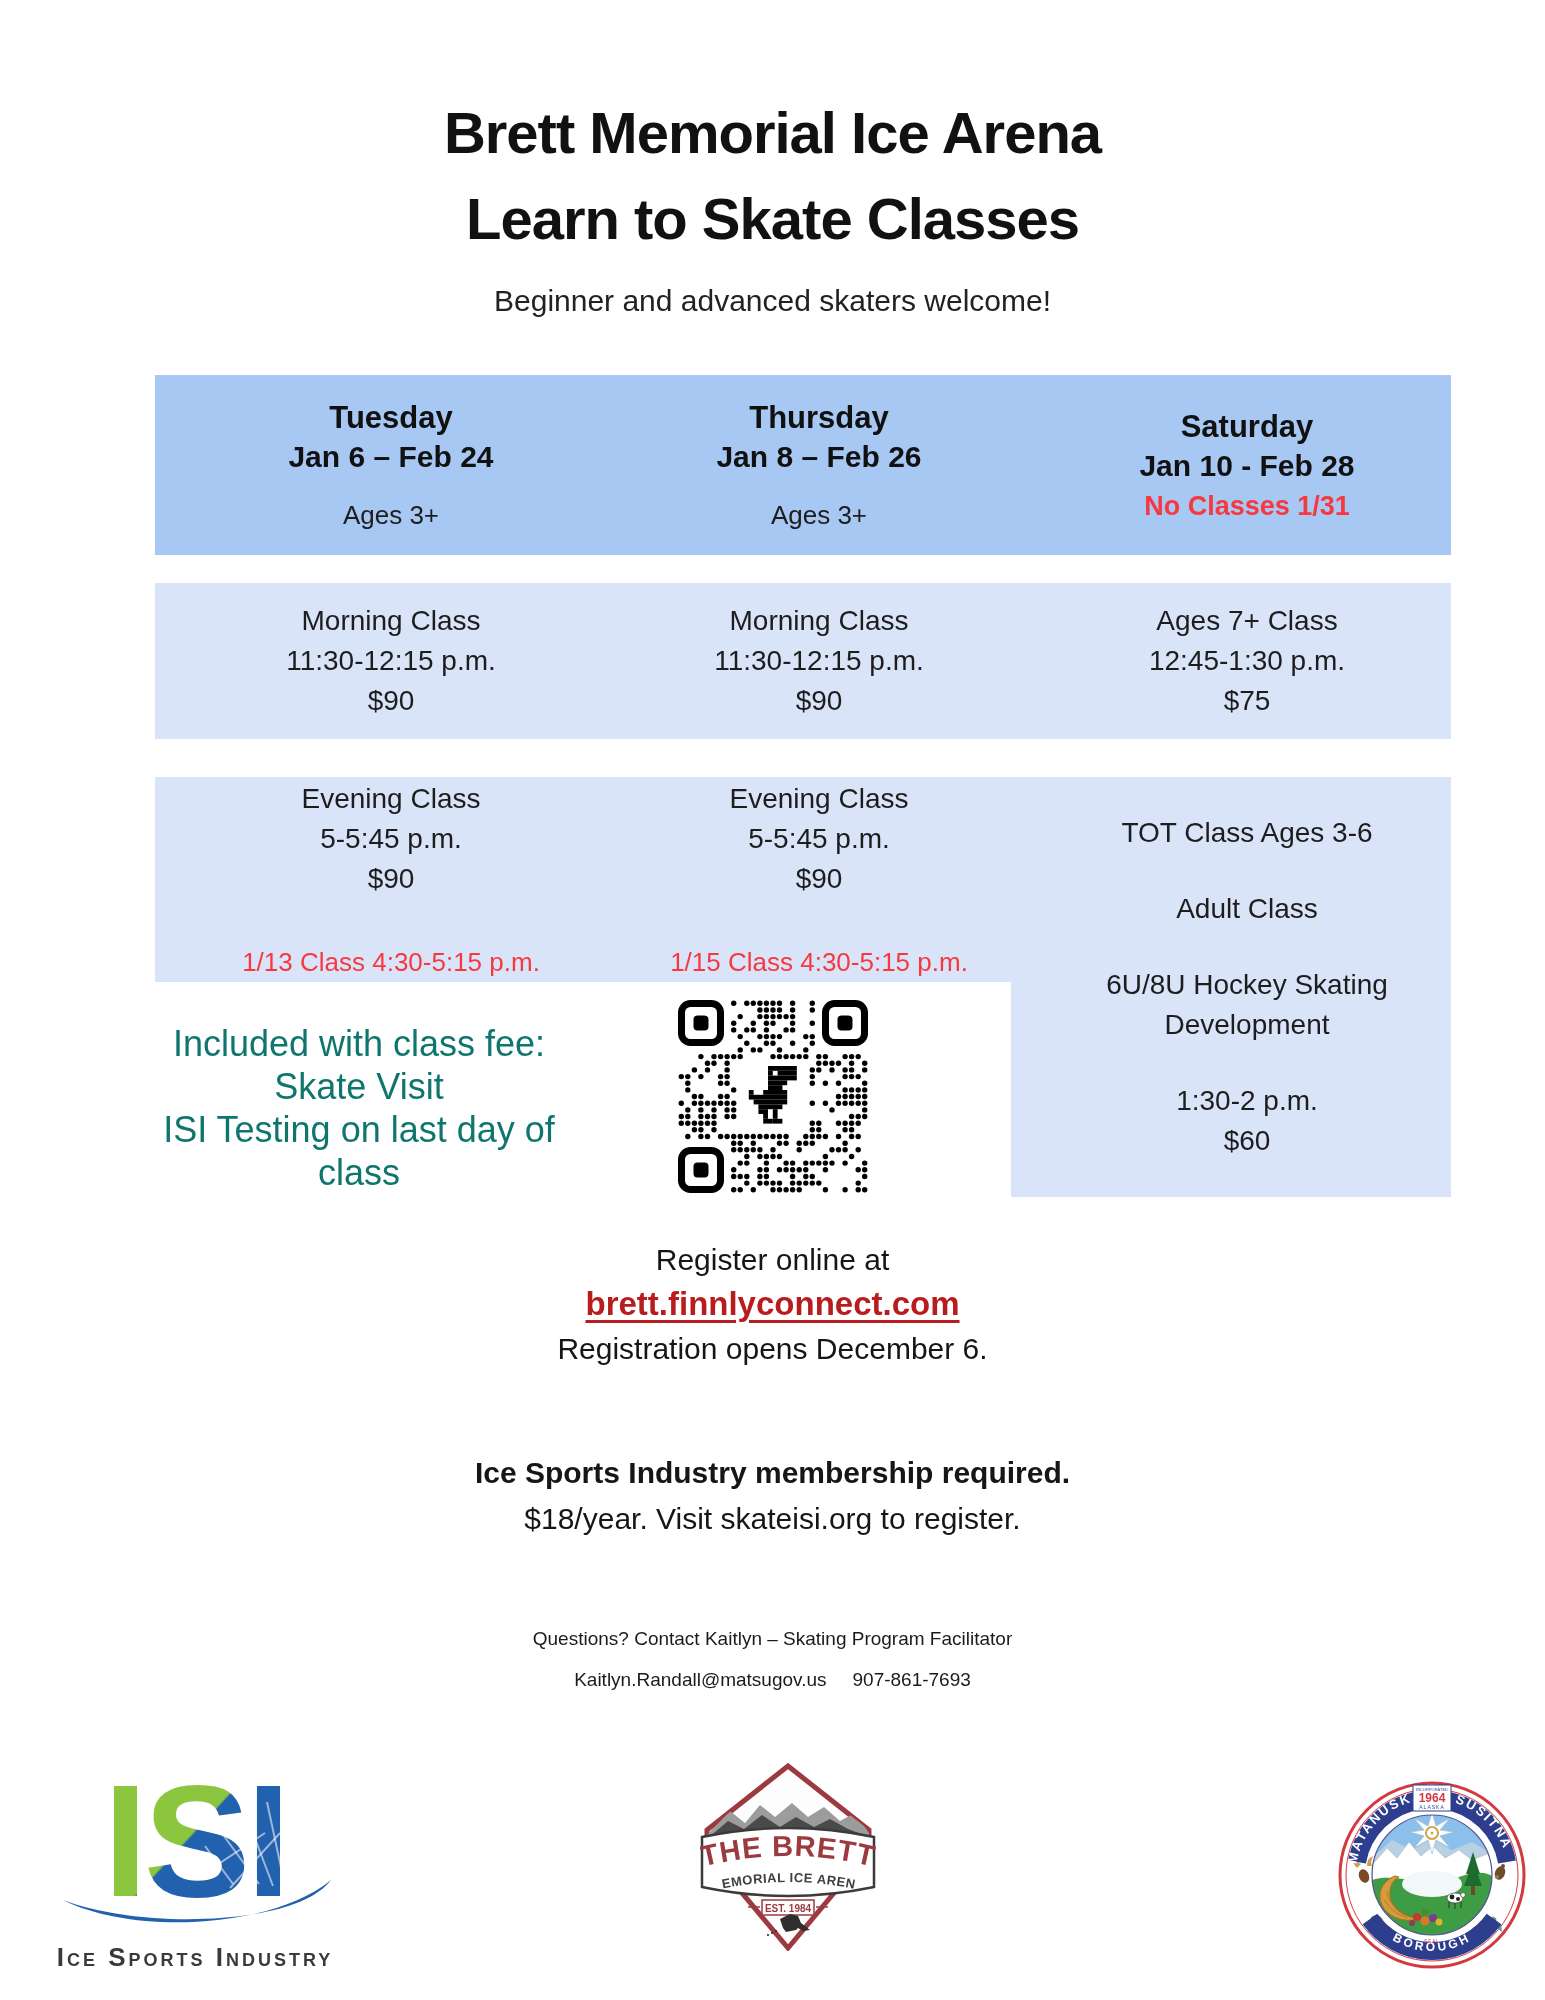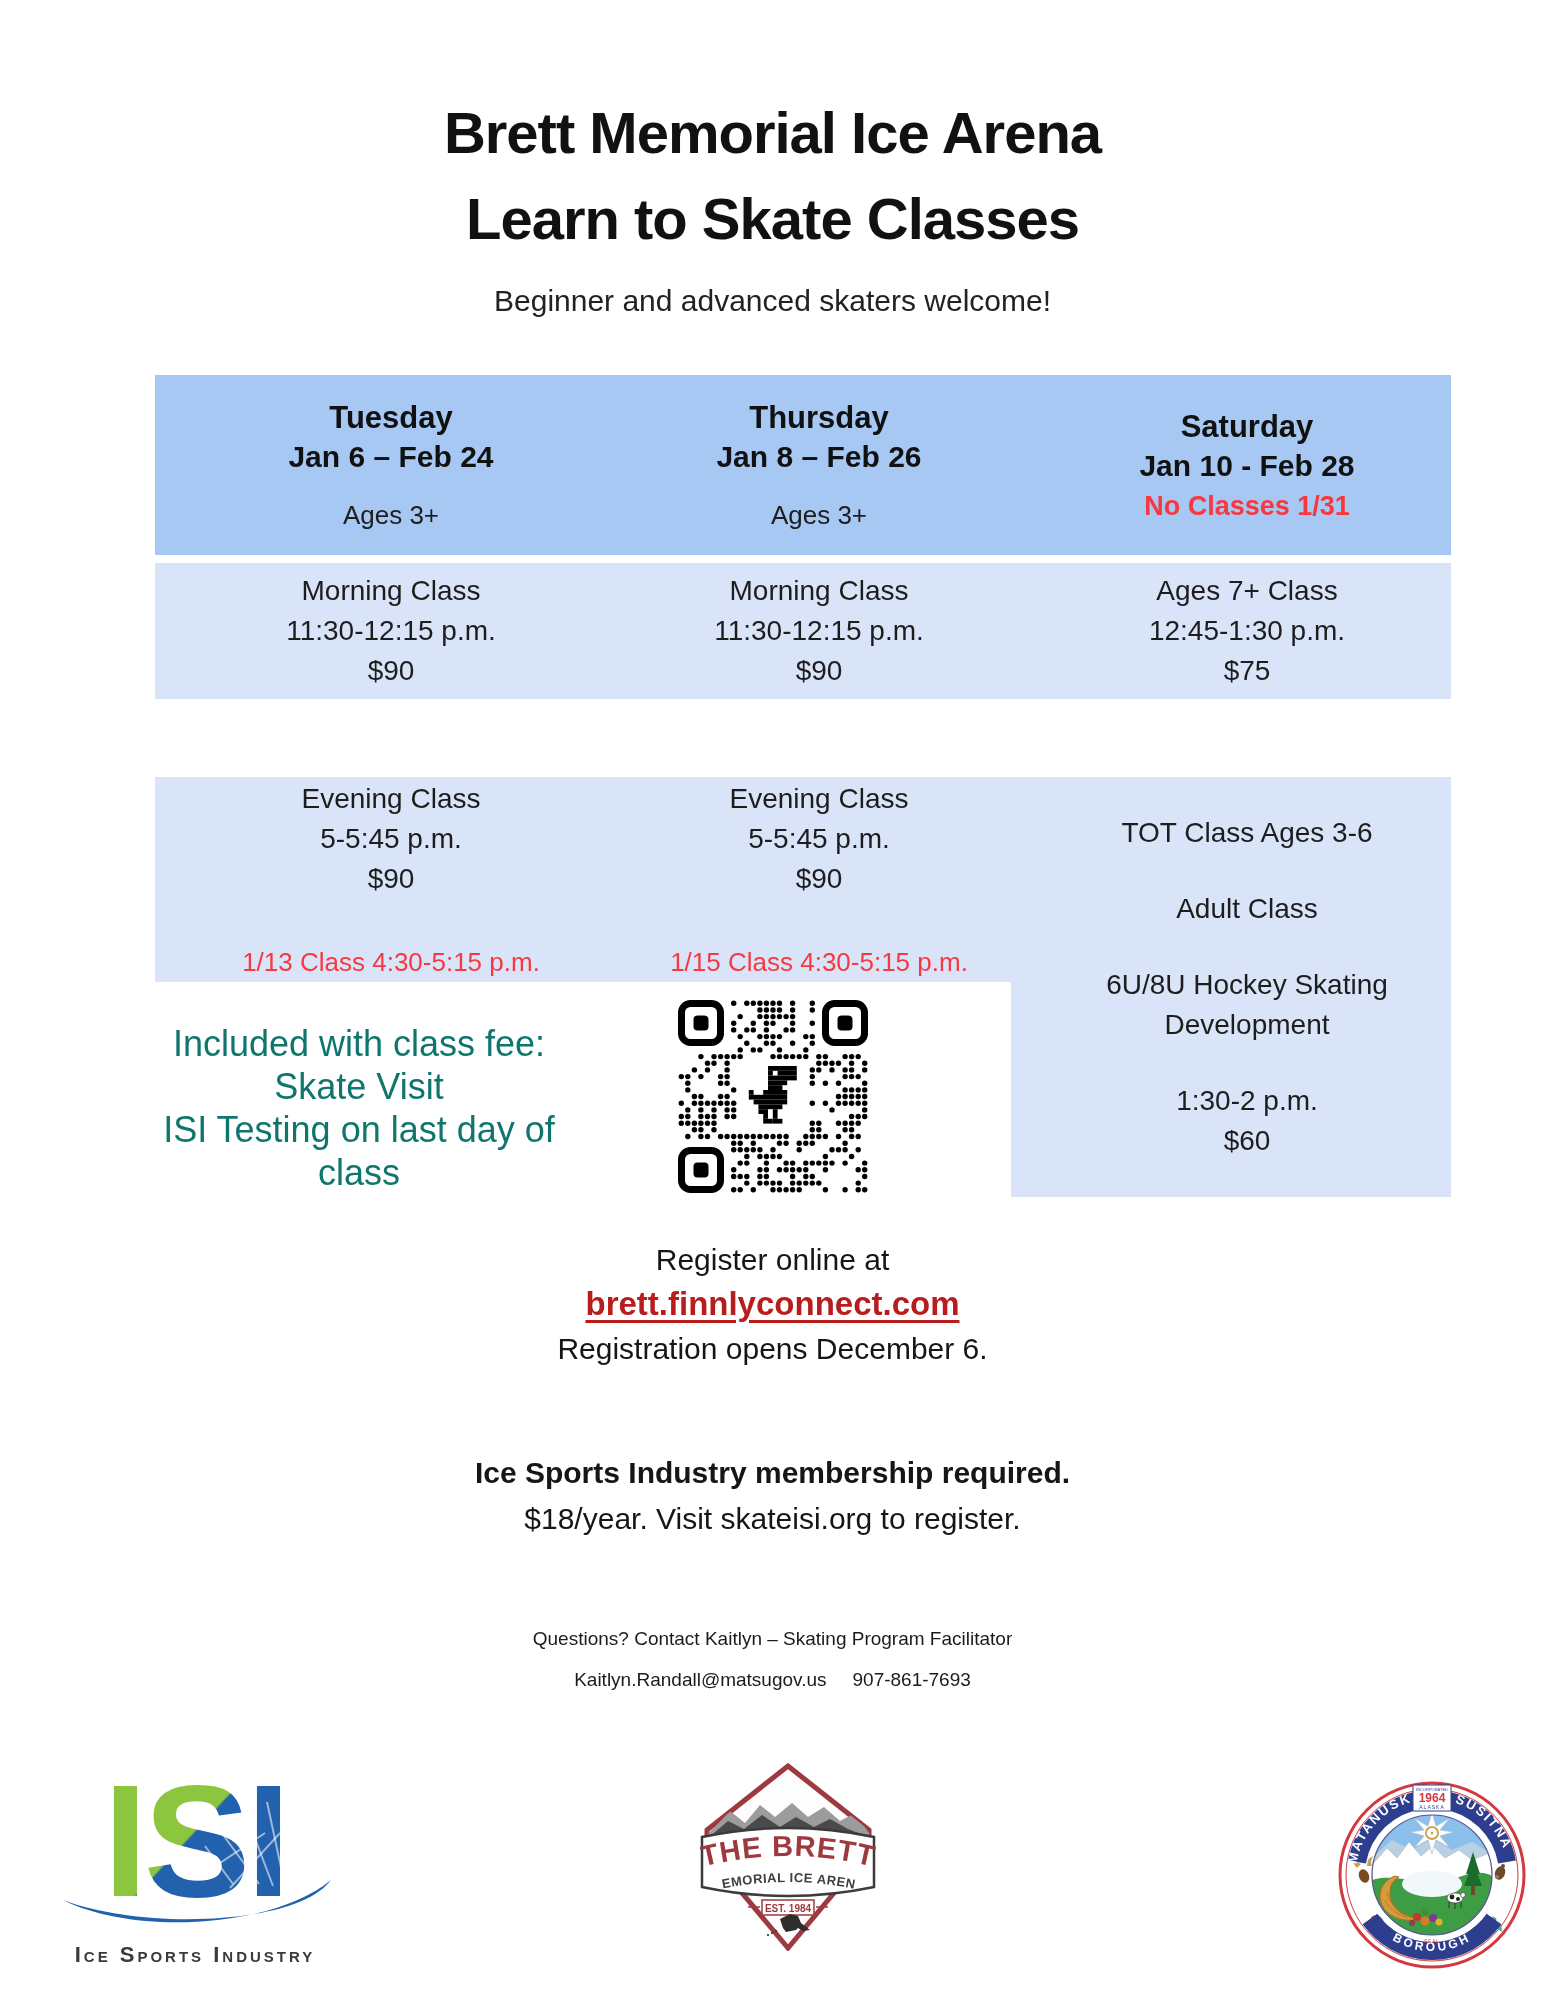--- a/index.html
+++ b/index.html
@@ -5,21 +5,21 @@
   html,body{margin:0;padding:0;background:#ffffff;}
   .page{position:relative;width:1545px;height:2000px;background:#fff;overflow:hidden;
         font-family:"Liberation Sans","DejaVu Sans",sans-serif;color:#1b1b1b;}
   .ctr{position:absolute;left:0;width:100%;text-align:center;}
   .title{font-weight:800;font-size:58px;letter-spacing:-1px;line-height:74px;color:#111;}
   .subtitle{font-size:30px;color:#222;}
   .box{position:absolute;width:408px;display:flex;flex-direction:column;justify-content:center;
        align-items:center;text-align:center;background:var(--cell-blue);padding-left:32px;}
   .box.hdr{background:var(--header-blue);}
   .c0{left:155px}.c1{left:583px}.c2{left:1011px}
-  .r1{top:375px;height:180px}.r2{top:563px;height:136px}.r3{top:777px;height:205px}
+  .r1{top:375px;height:180px}.r2{top:583px;height:156px}.r3{top:777px;height:205px}
   .rtall{top:777px;height:420px}
   .day{font-size:31px;font-weight:700;line-height:40px;color:#111;}
   .dates{font-size:30px;font-weight:700;line-height:38px;color:#111;}
   .agenote{font-size:26px;line-height:36px;margin-top:21px;color:#1d1d1d;}
   .alert{font-size:27px;font-weight:700;line-height:36px;margin-top:3px;color:var(--alert-red);}
   .cline{font-size:28px;line-height:40px;color:#1d1d1d;}
   .redline{font-size:26px;line-height:38px;color:var(--alert-red);margin-top:44px;}
   .gap36{margin-top:36px;}
   .wrapline{max-width:330px;}
   .incl{position:absolute;left:129px;top:1022px;width:460px;text-align:center;
@@ -27,21 +27,21 @@
   .qr{position:absolute;left:678px;top:1000px;}
   .reg{top:1238px;font-size:30px;line-height:44px;color:#161616;}
   .reg .url{font-size:33px;font-weight:800;text-decoration:underline;
             text-decoration-thickness:3px;text-underline-offset:5px;color:#b91c1c;}
   .member{top:1450px;font-size:30px;line-height:46px;color:#161616;}
   .member .b{font-weight:800;}
   .contact{top:1618px;font-size:19px;line-height:41px;color:#1b1b1b;}
   .contact .sp{display:inline-block;width:26px;}
   .isi{position:absolute;left:55px;top:1768px;width:280px;}
   .isi-caption{margin-top:2px;text-align:center;font-variant-caps:small-caps;
-               font-size:22px;font-weight:600;letter-spacing:3px;color:#3a3a3a;}
+               font-size:26px;font-weight:600;letter-spacing:3px;color:#3a3a3a;}
   svg text{font-family:"Liberation Sans","DejaVu Sans",sans-serif;}
 </style>
 </head>
 <body>
 
 <div class="page">
 
   <div class="ctr title" style="top:96px">Brett Memorial Ice Arena</div>
   <div class="ctr title" style="top:182px">Learn to Skate Classes</div>
   <div class="ctr subtitle" style="top:284px">Beginner and advanced skaters welcome!</div>

